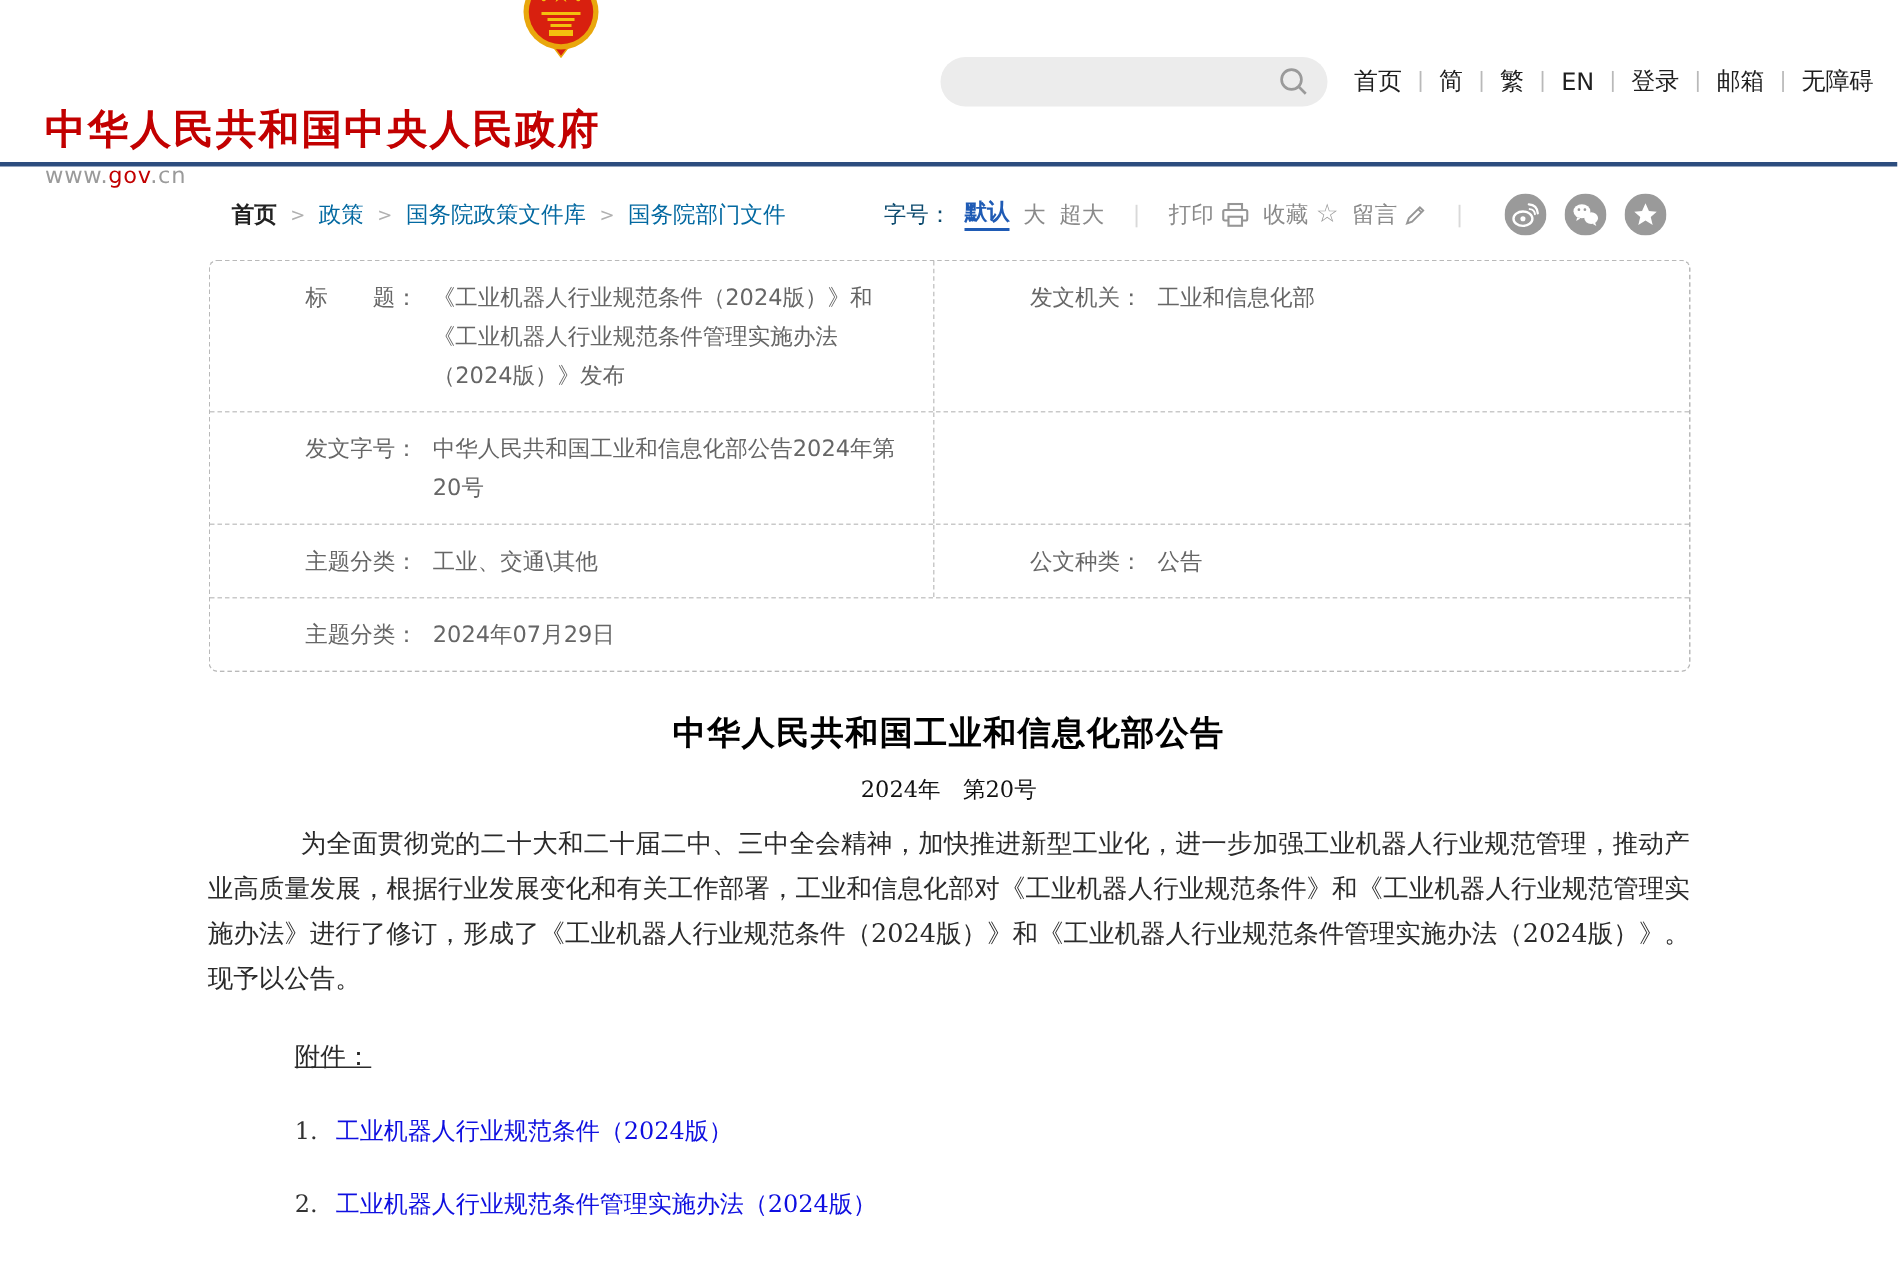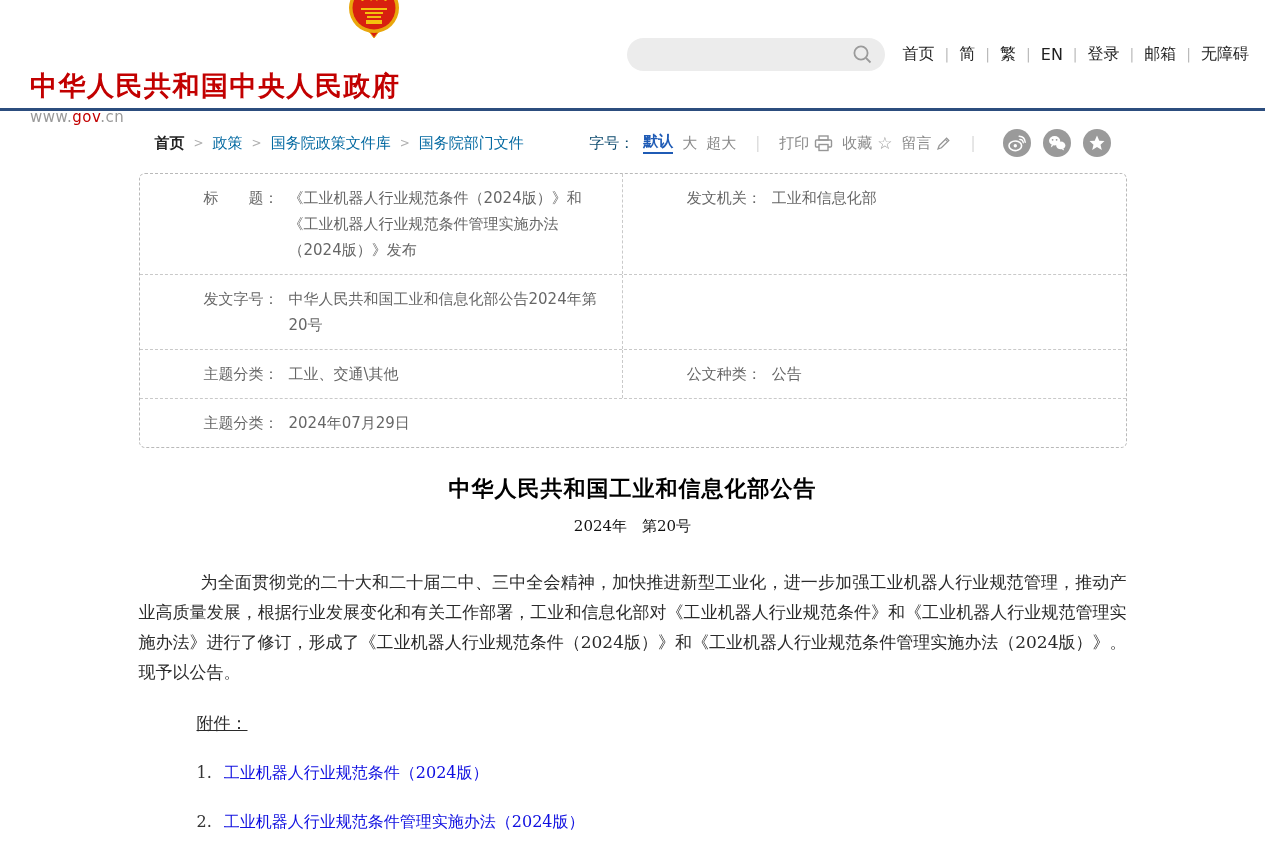--- a/index.html
+++ b/index.html
@@ -71,21 +71,21 @@
   .mvalue { }
 
   
   .article { font-family: "DejaVu Serif", "Liberation Serif", serif; color: #2b2b2b; }
   .article-title {
     text-align: center; font-size: 22px; font-weight: bold; color: #000;
     margin-top: 26px; letter-spacing: 1px;
   }
   .doc-number { text-align: center; font-size: 15px; color: #111; margin-top: 13px; }
   .article-body {
-    margin-top: 31px; font-size: 17px; line-height: 30px;
+    margin-top: 12px; font-size: 17px; line-height: 30px;
     text-align: justify; text-indent: 62px;
   }
   .attach-label { margin-top: 25px; padding-left: 58px; font-size: 17px; text-decoration: underline; }
   .attach-item { margin-top: 28px; padding-left: 58px; font-size: 16px; }
   .attach-index { color: #333; margin-right: 12px; }
   .attach-link { color: #0f0fe0; }
   .sig-name { margin-top: 37px; text-align: right; padding-right: 16px; font-size: 17px; color: #111; }
 </style>
 </head>
 <body>

